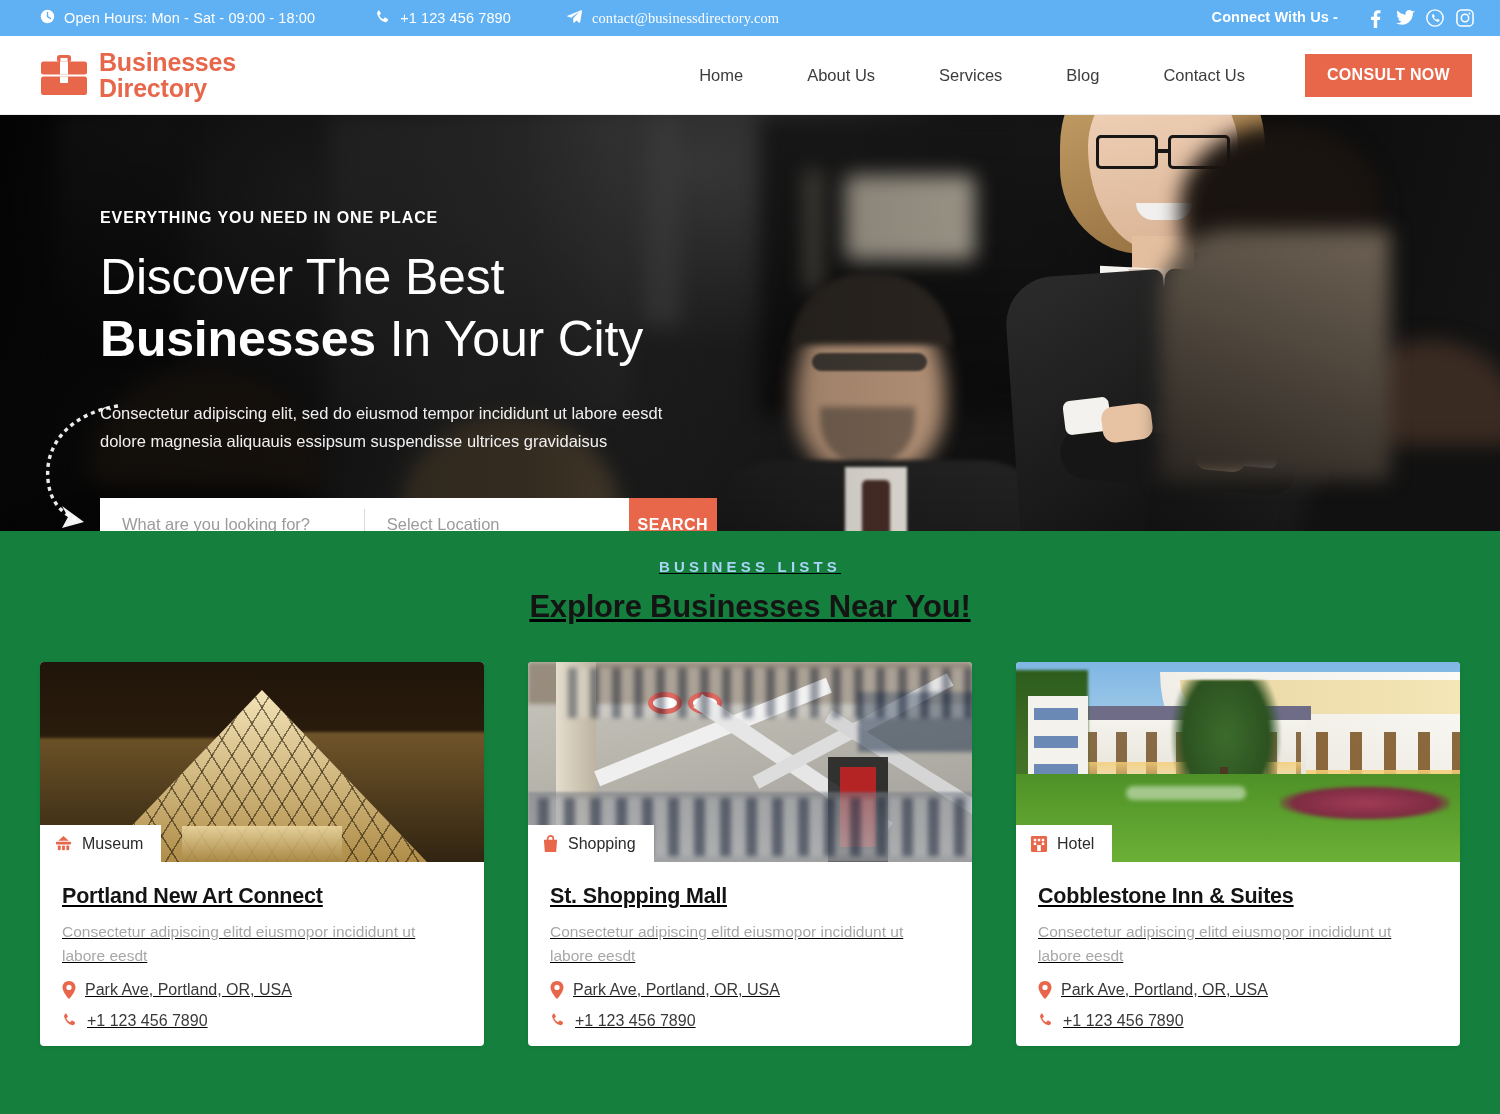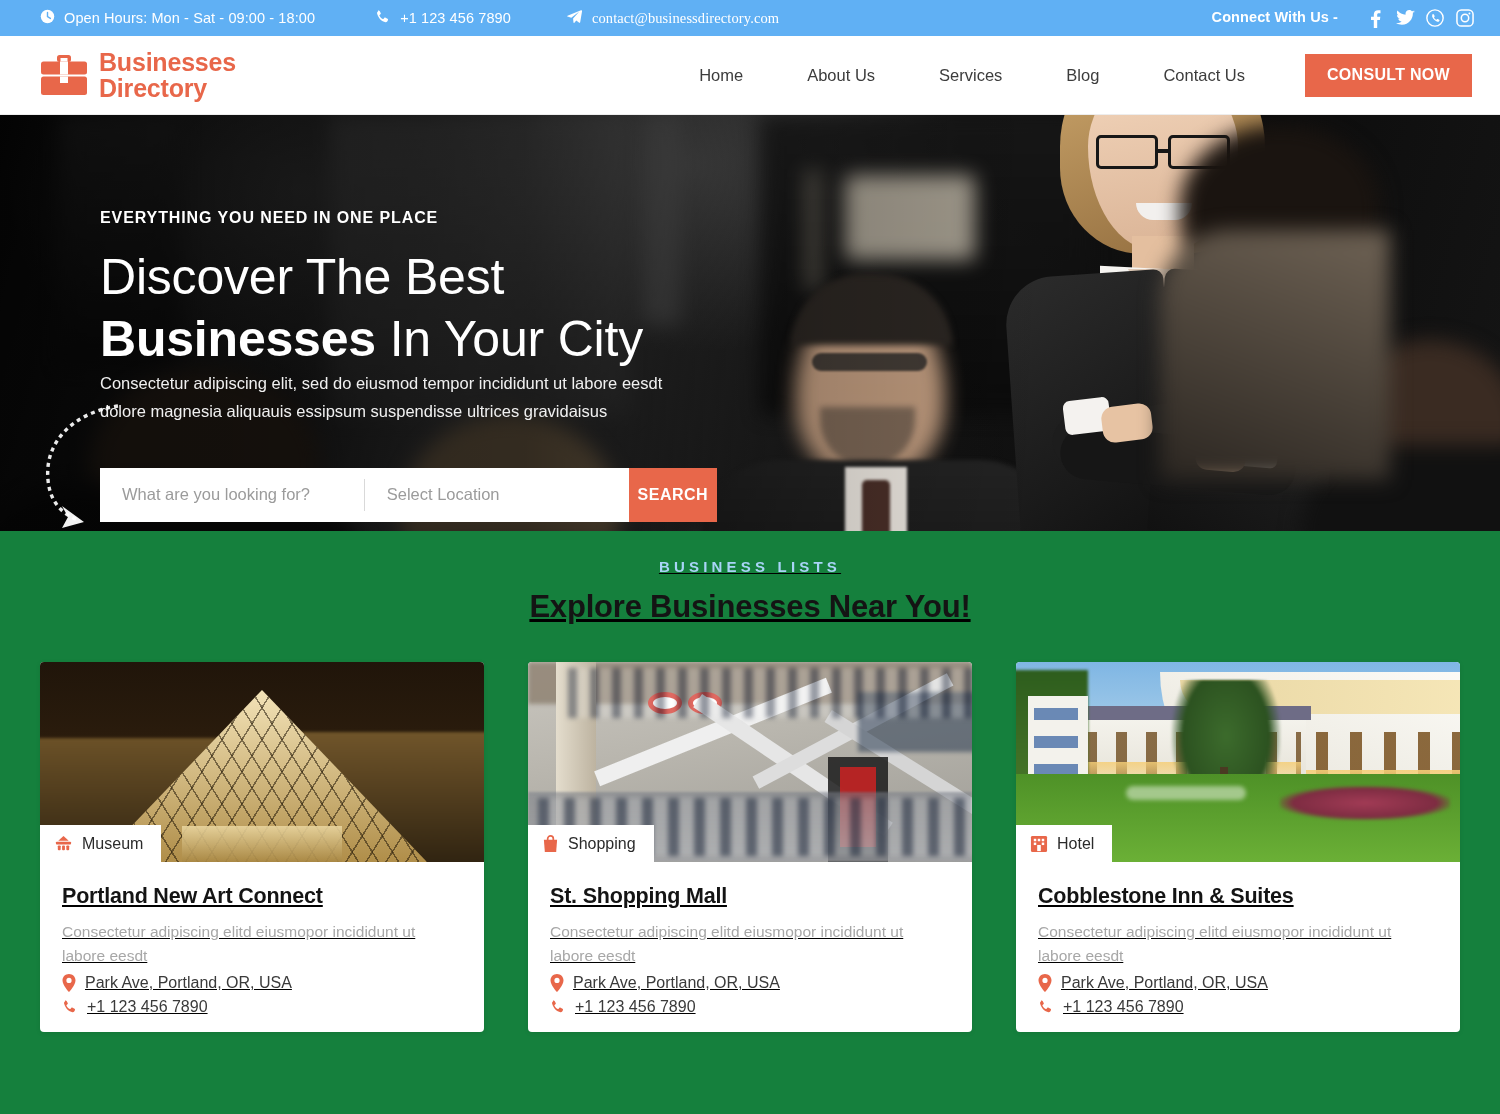--- a/index.html
+++ b/index.html
@@ -102,21 +102,21 @@
   }
   .h1 {
     color: #ffffff; font-size: 50px; line-height: 1.2;
     font-weight: 300; letter-spacing: -.2px;
   }
   .h1 .l1 { display:block; font-weight:400; }
   .h1 .l2 { display:block; margin-top: 2px; }
   .h1 b { font-weight: 800; }
   .hero-p {
     color: #f0f0f0; font-size: 16.5px; line-height: 1.72;
-    max-width: 580px; font-weight: 400;
+    margin-top: 30px; max-width: 580px; font-weight: 400;
   }
   .searchbar {
     margin-top: 42px; width: 617px; height: 54px;
     background: #ffffff; display: flex; align-items: stretch;
   }
   .sb-field {
     border: none; outline: none; background: transparent;
     font-family: "Liberation Sans", sans-serif;
     font-size: 16.5px; color: #8e8e8e;
     padding: 0 22px;
@@ -165,21 +165,21 @@
     font-size: 16px; color: #2b2b2b;
   }
   .badge svg { display:block; }
   .card-body { padding: 22px 22px 16px 22px; }
   .card-title { font-size: 21.5px; font-weight: 800; color: #141414; letter-spacing: -.2px;}
   .card-desc {
     margin-top: 11px; color: #a7a7a7; font-size: 15.5px; line-height: 1.55;
     max-width: 360px;
   }
   .card-meta {
-    margin-top: 6px; display: flex; align-items: center; gap: 9px;
+    margin-top: 13px; display: flex; gap: 9px;
     color: #3a3a3a; font-size: 16px;
   }
   .card-meta svg { display:block; flex:none; }
 
   
   .img-louvre, .img-mall, .img-hotel { position:absolute; inset:0; }
 </style>
 </head>
 <body>
 

